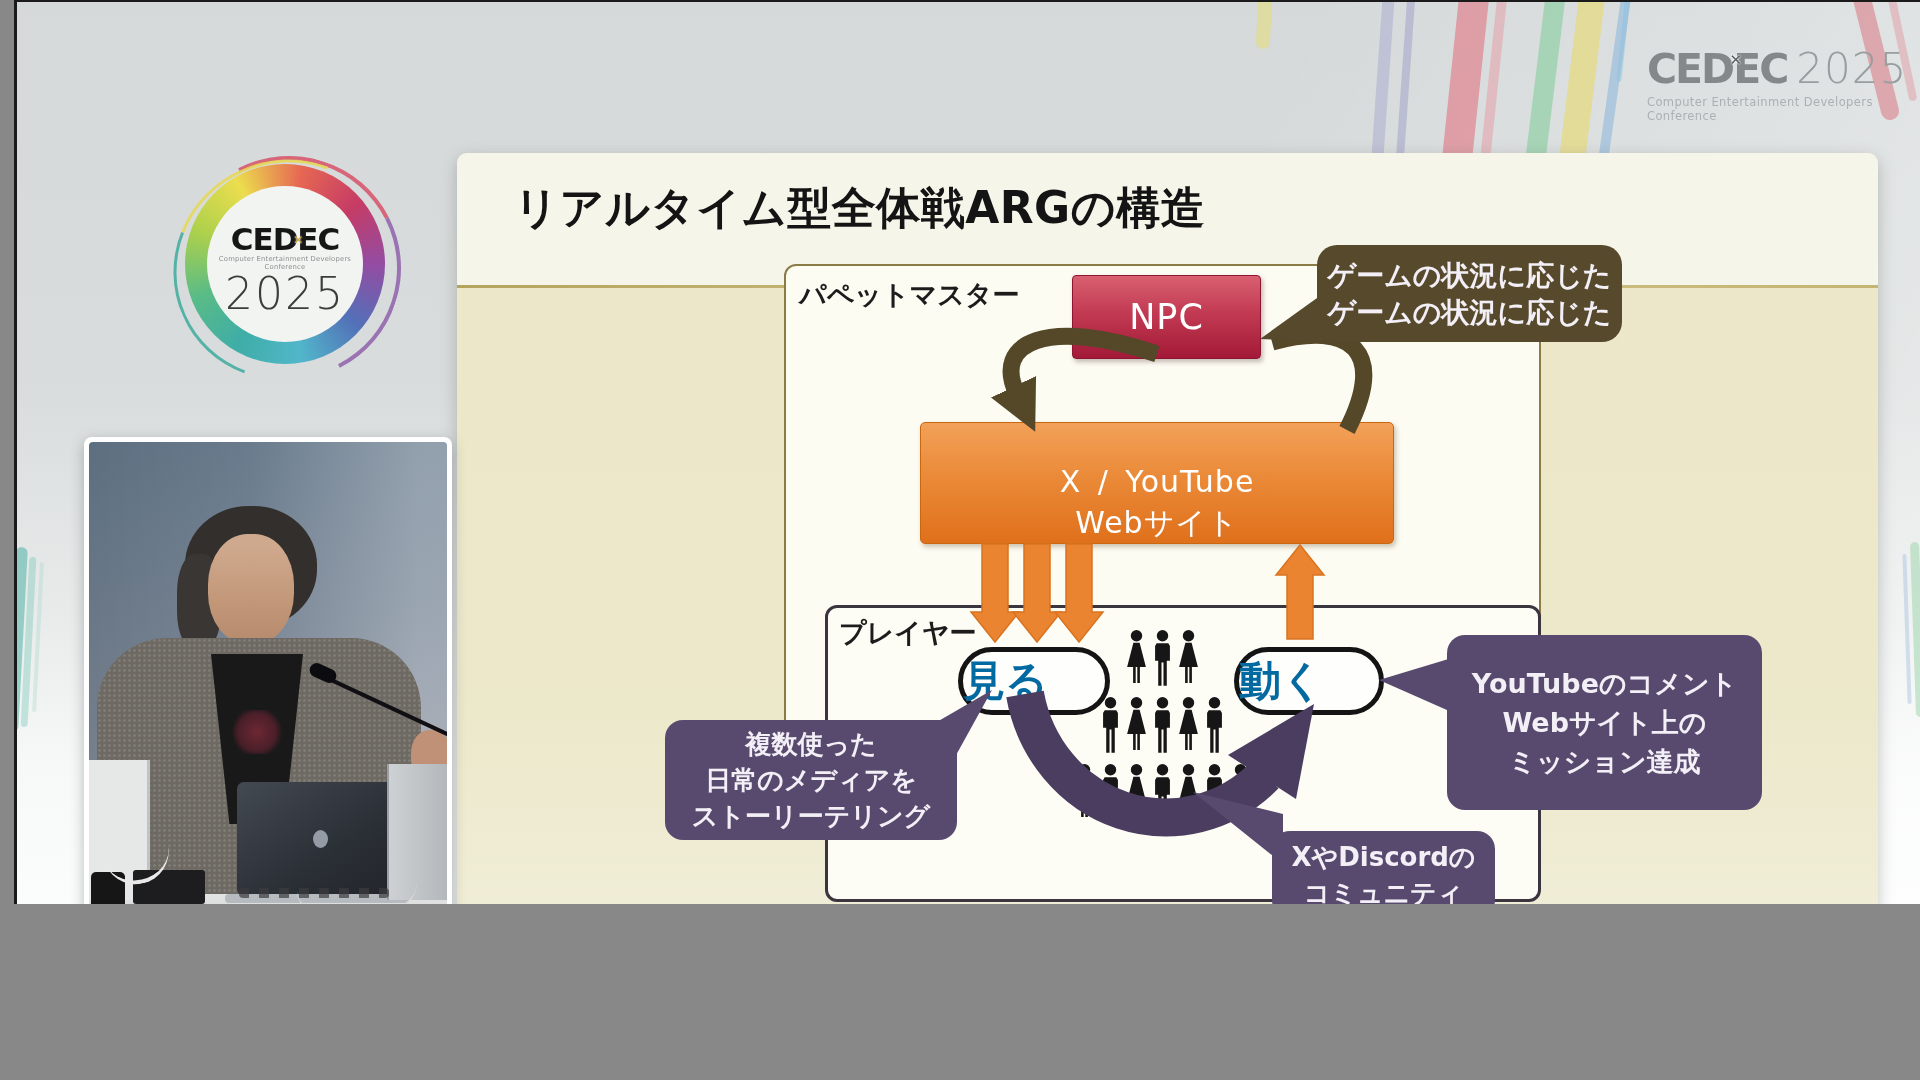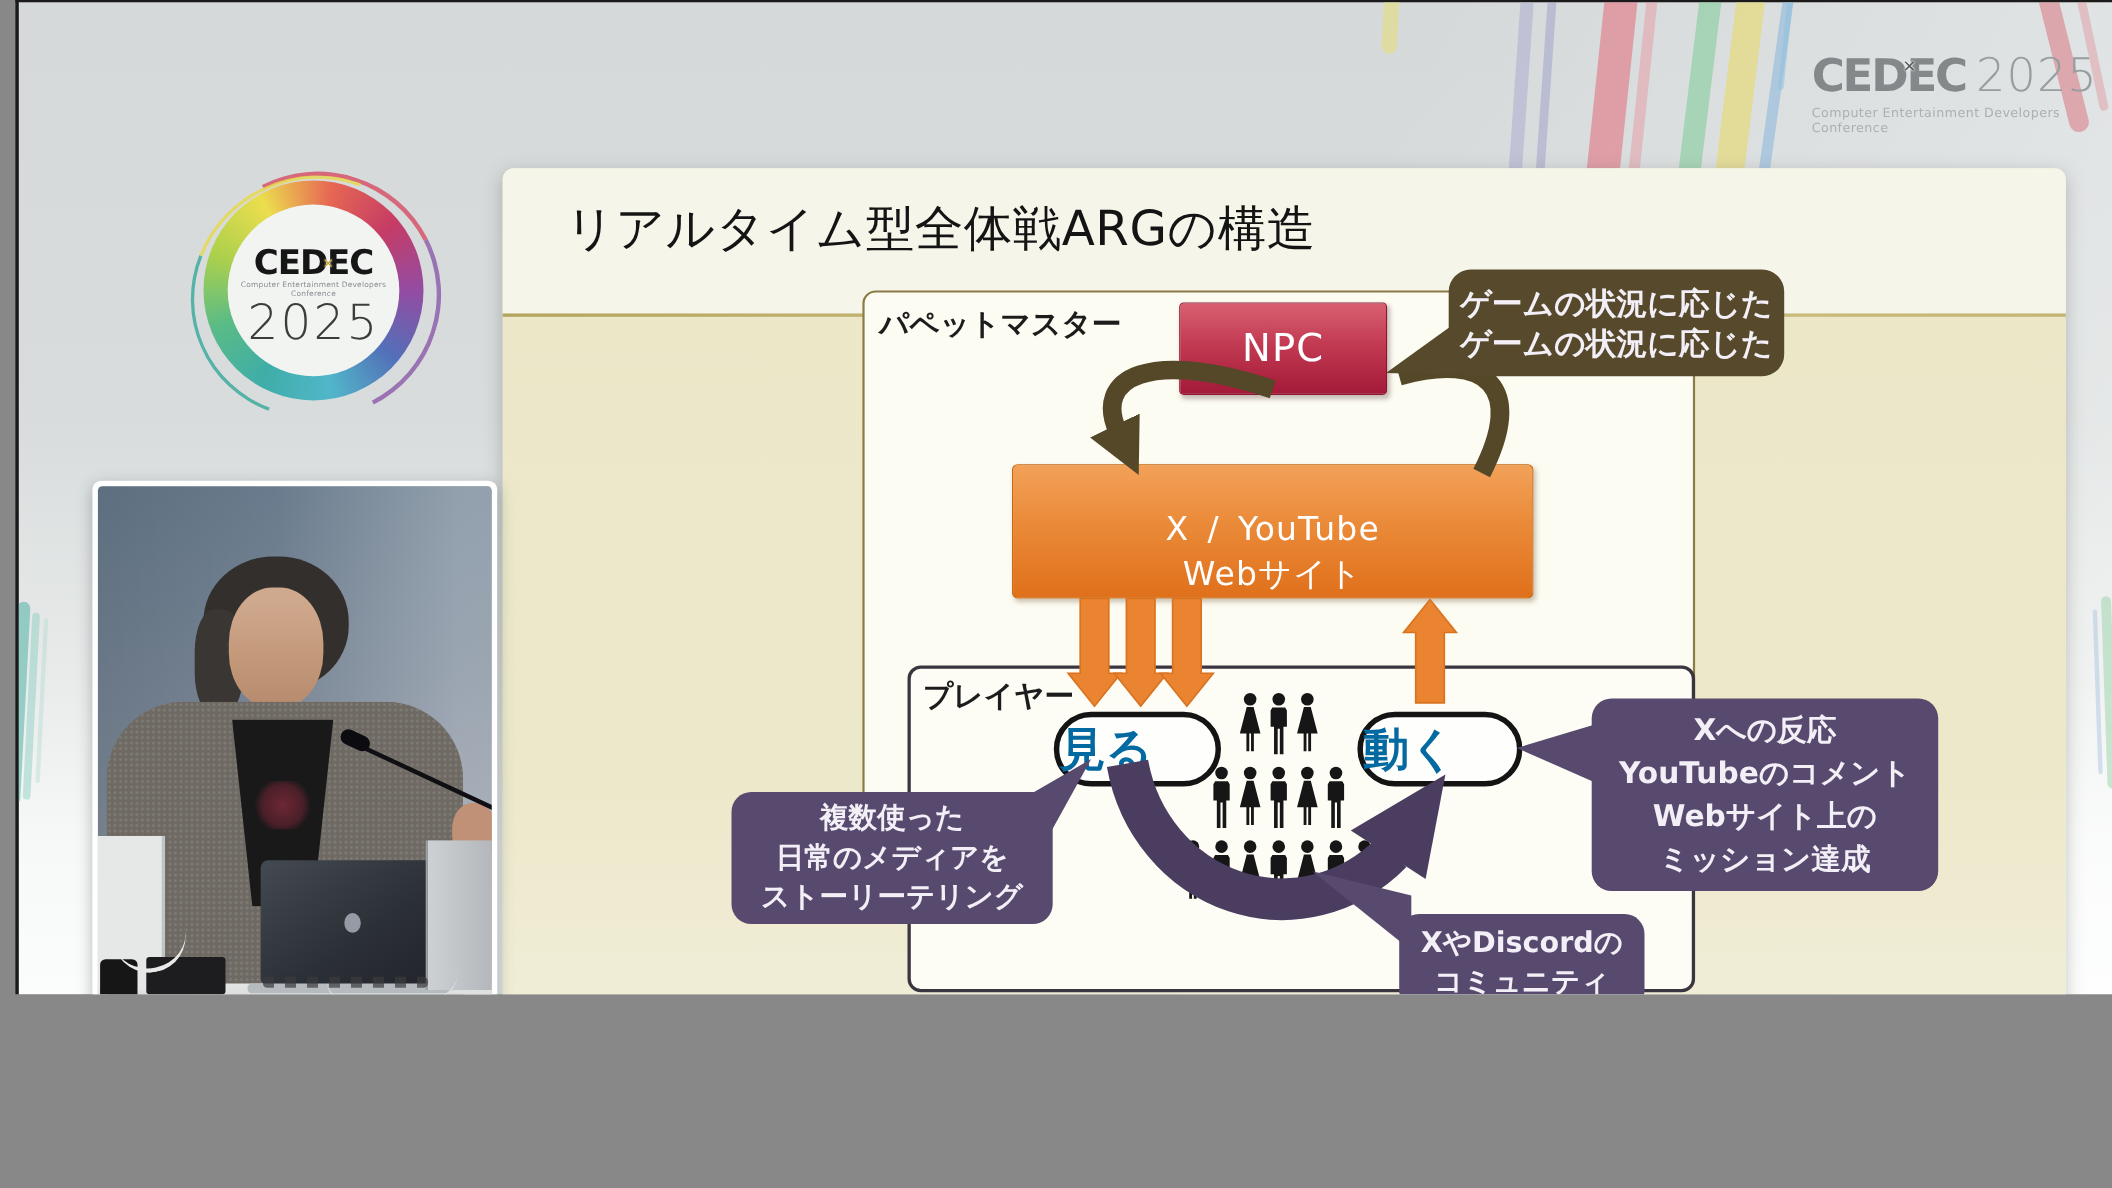--- a/index.html
+++ b/index.html
@@ -73,21 +73,21 @@
   .cable2{position:absolute;left:208px;top:440px;width:120px;height:26px;border-bottom:3px solid #dadcdc;border-radius:0 0 60px 40px;}
   .clutter{position:absolute;left:150px;top:446px;width:150px;height:10px;background:
     repeating-linear-gradient(90deg,#3a3b3e 0 10px,transparent 10px 20px);opacity:.7;border-radius:4px;}
   
   .slide{position:absolute;left:440px;top:151px;width:1421px;height:786px;border-radius:10px;
     background:linear-gradient(180deg,#ebe7c7 0%,#ece8ca 70%,#f1eed9 100%);
     box-shadow:0 5px 16px rgba(90,95,85,.35);}
   .slide-header{position:absolute;left:0;top:0;width:100%;height:132px;background:#f6f5e9;border-radius:10px 10px 0 0;}
   .slide-divider{position:absolute;left:0;top:132px;width:100%;height:3px;
     background:linear-gradient(90deg,#b5a45e,#d2c488 55%,#c4b574);}
-  .slide-title{position:absolute;left:57px;top:26px;font-size:44px;font-weight:400;color:#141414;letter-spacing:.5px;}
+  .slide-title{position:absolute;left:57px;top:26px;font-size:44px;font-weight:700;color:#141414;letter-spacing:.5px;}
   .frame-box{position:absolute;background:#fdfcf3;border-radius:12px;}
   .puppet-box{left:327px;top:111px;width:753px;height:467px;border:2.5px solid #8b7b46;}
   .player-box{left:368px;top:452px;width:710px;height:291px;border:3px solid #3b3540;background:#fdfdf6;}
   .box-label{position:absolute;font-size:27px;font-weight:600;color:#1c1c1c;}
   .npc{position:absolute;left:615px;top:122px;width:187px;height:82px;border-radius:4px;
     background:linear-gradient(180deg,#d86070 0%,#c23a52 45%,#a31938 100%);
     border:1px solid #8e1530;box-shadow:2px 3px 5px rgba(60,30,30,.3);
     display:flex;align-items:center;justify-content:center;color:#fff;font-size:35px;letter-spacing:1px;}
   .media{position:absolute;left:463px;top:269px;width:472px;height:120px;border-radius:5px;
     background:linear-gradient(180deg,#f2a159 0%,#ea8a38 45%,#e0701b 100%);
@@ -276,21 +276,20 @@
   <div class="bubble bub-brown">
     <div>ゲームの状況に応じた</div>
     <div>ゲームの状況に応じた</div>
   </div>
   <div class="bubble bub-purple bub-left">
     <div>複数使った</div>
     <div>日常のメディアを</div>
     <div>ストーリーテリング</div>
   </div>
   <div class="bubble bub-purple bub-right">
-    <div>Xへの反応</div>
     <div>YouTubeのコメント</div>
     <div>Webサイト上の</div>
     <div>ミッション達成</div>
   </div>
   <div class="bubble bub-purple bub-bottom">
     <div>XやDiscordの</div>
     <div>コミュニティ</div>
   </div>
 
 </div>

